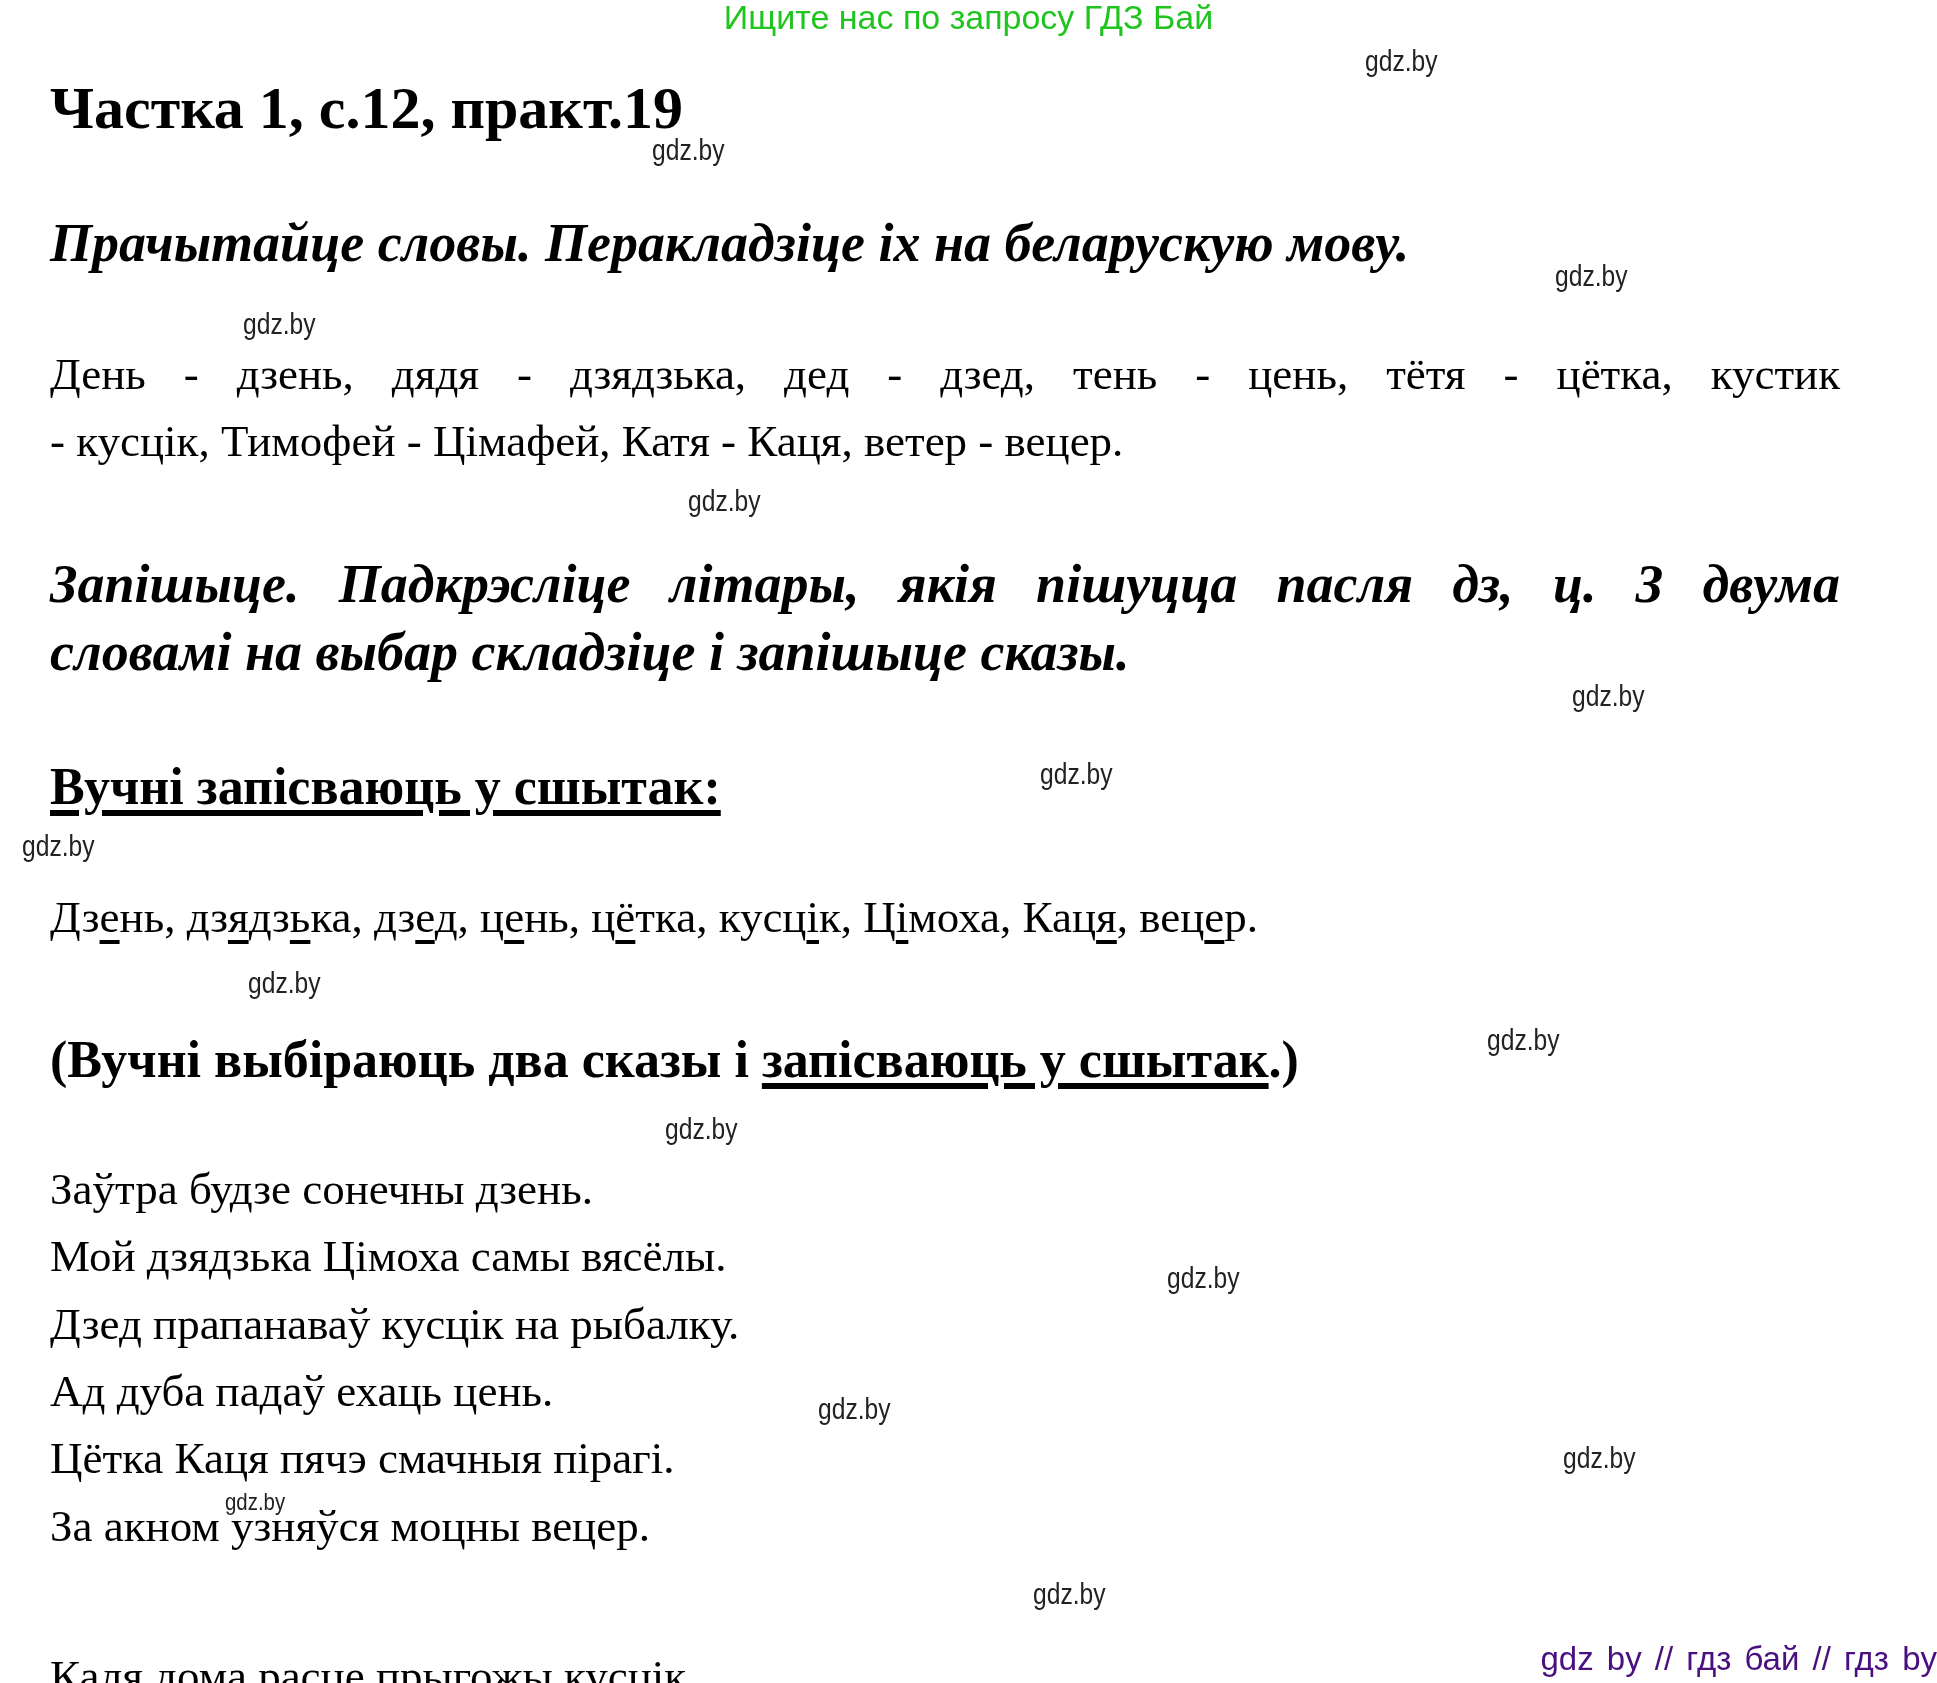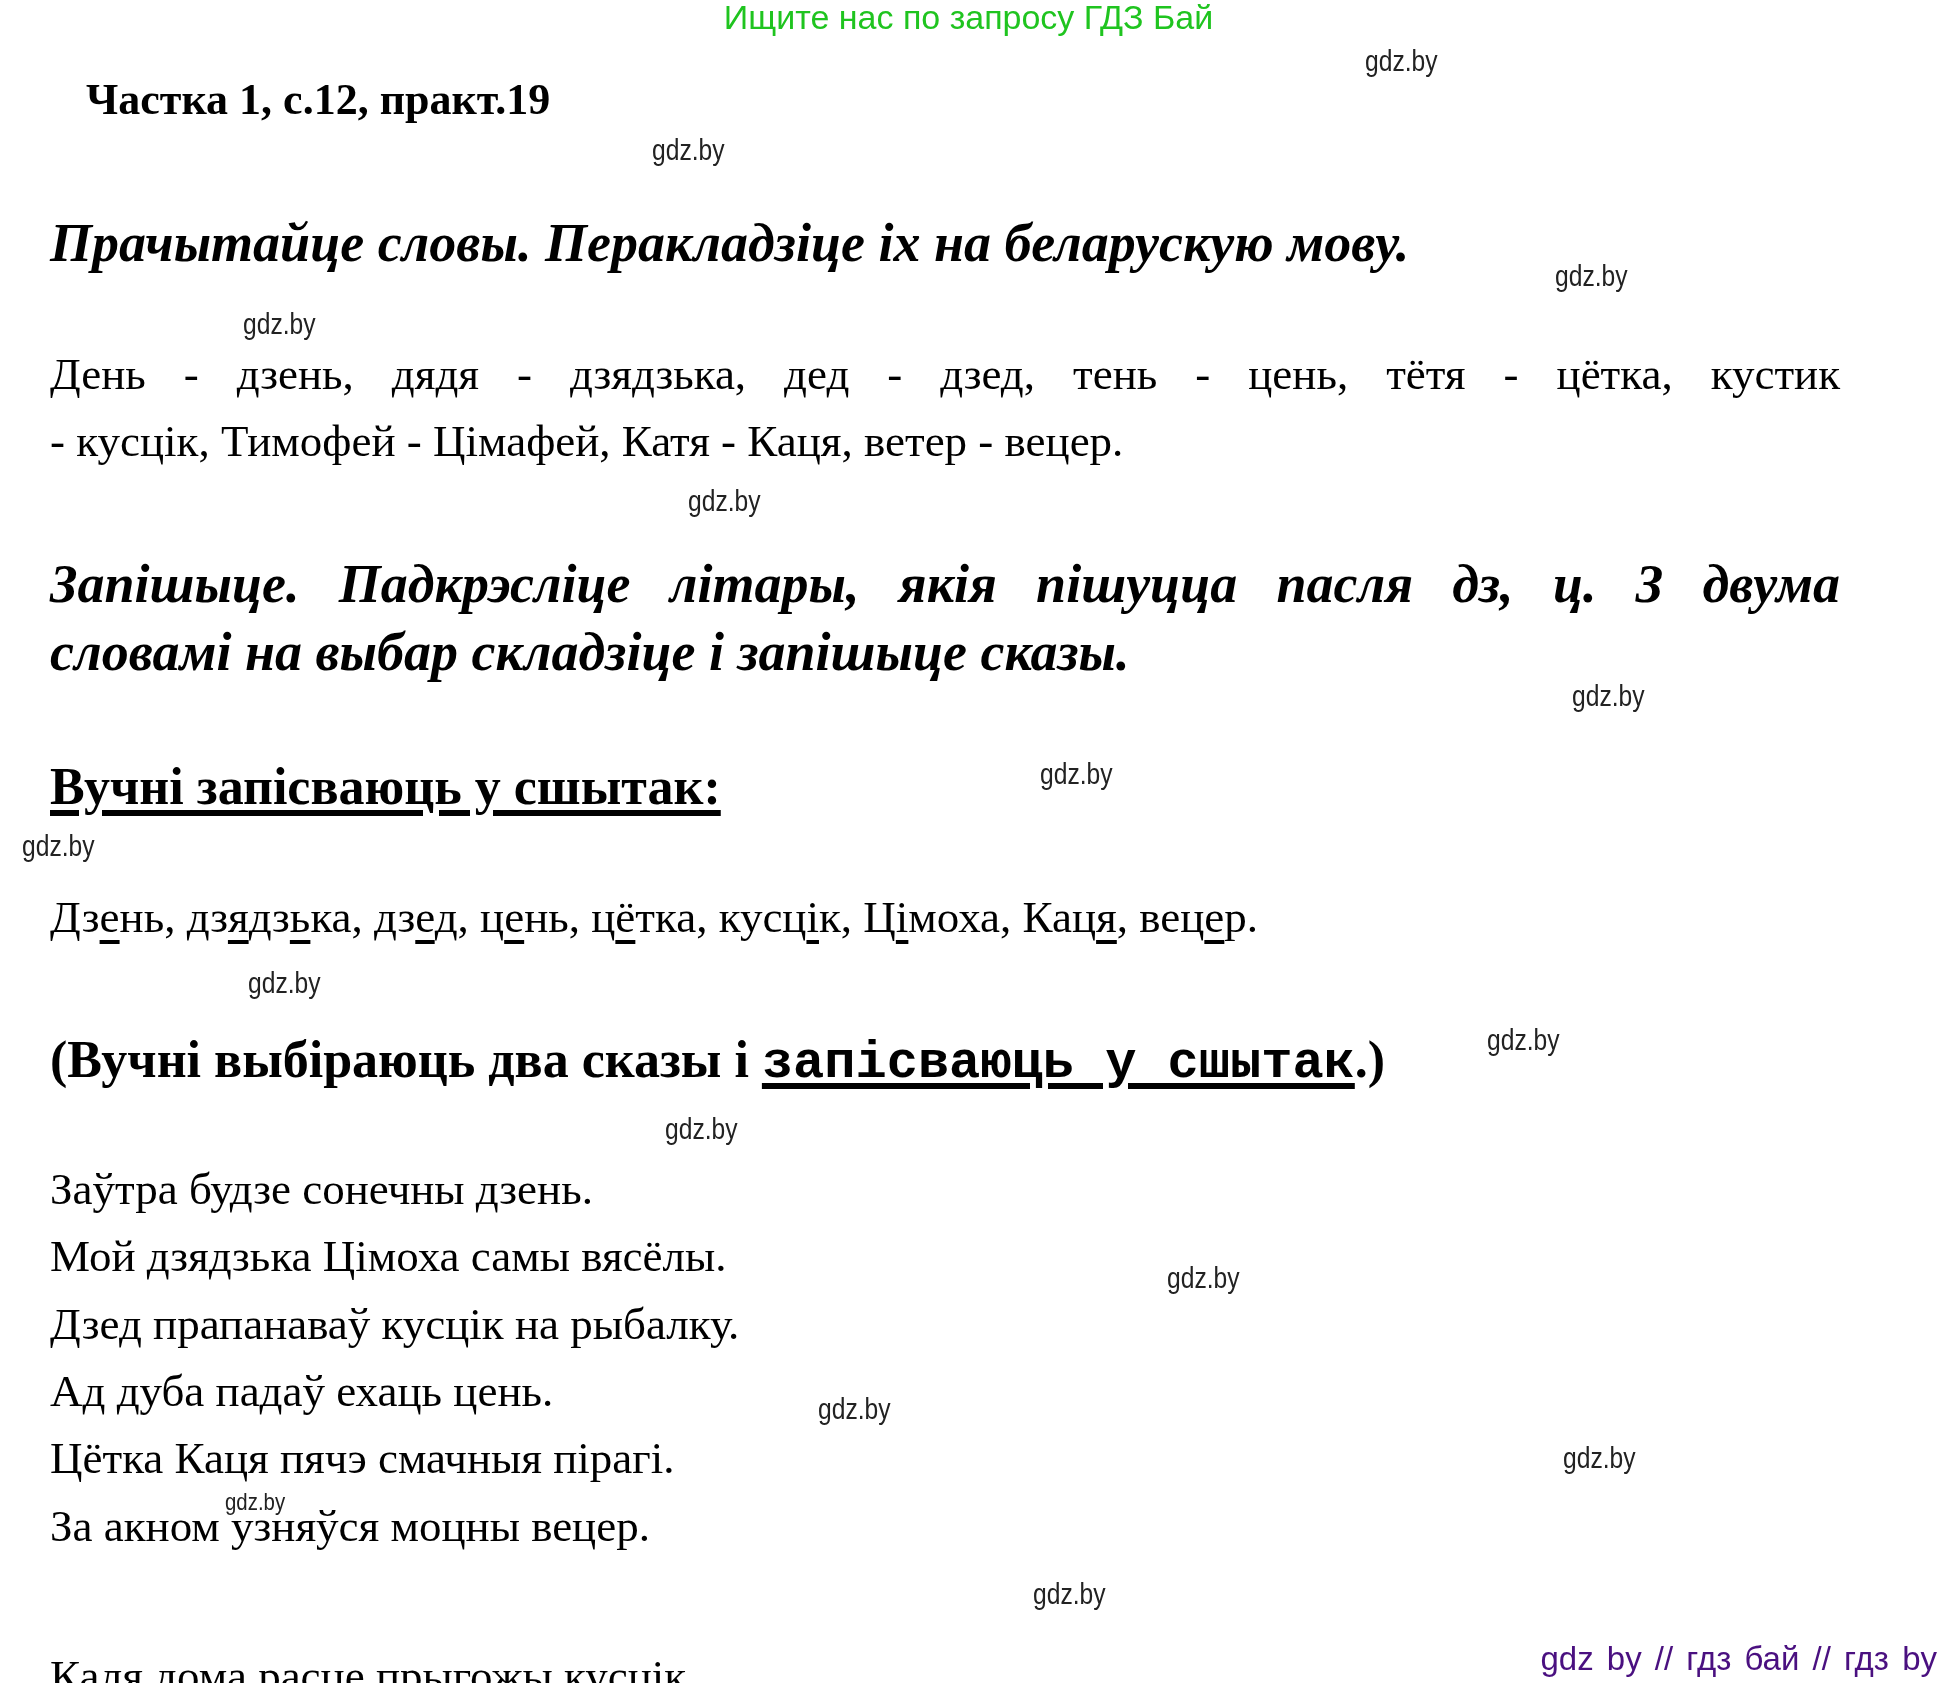--- a/index.html
+++ b/index.html
@@ -1,20 +1,20 @@
 <!DOCTYPE html>
 <html><head>
 <meta charset="utf-8">
 <style>
   html, body { margin:0; padding:0; background:#ffffff; }
   body { width:1937px; height:1683px; position:relative; overflow:hidden; font-family:"Liberation Serif", serif; color:#000; }
   .abs { position:absolute; white-space:nowrap; }
   .banner { font-family:"Liberation Sans", sans-serif; color:#1fc41f; font-size:34px; left:0; width:1937px; text-align:center; top:-2px; }
   .wm { font-family:"Liberation Sans", sans-serif; font-size:29px; color:#222; transform:scaleX(0.85); transform-origin:left top; }
-  .title { font-weight:bold; font-size:44px; left:50px; top:74px;margin-left:36px; }
+  .title { font-weight:bold; font-size:60px; left:50px; top:74px; }
   .instr { font-weight:bold; font-style:italic; font-size:54px; left:50px; }
   .body-line { font-size:45px; left:50px; }
   .heading { font-weight:bold; font-size:52px; left:50px; text-decoration:underline; text-decoration-thickness:6px; text-underline-offset:6px; }
   .u { text-decoration:underline; text-decoration-thickness:4px; text-underline-offset:8px; }
   .footer { font-family:"Liberation Sans", sans-serif; color:#4a1080; font-size:33px; left:0; width:1937px; text-align:right; top:1640px; word-spacing:4px; }
   .justify { width:1790px; text-align:justify; text-align-last:justify; }
 </style>
 </head>
 <body>
 
@@ -30,21 +30,21 @@
 <div class="abs instr justify" style="top:553px;">Запішыце. Падкрэсліце літары, якія пішуцца пасля дз, ц. З двума</div>
 <div class="abs instr" style="top:621px;">словамі на выбар складзіце і запішыце сказы.</div>
 
 <div class="abs heading" style="top:757px;">Вучні запісваюць у сшытак:</div>
 
 <div class="abs body-line" style="top:891px;">
   <span>Дз</span><span class="u">е</span><span>нь, </span><span>дз</span><span class="u">я</span><span>дз</span><span class="u">ь</span><span>ка, </span><span>дз</span><span class="u">е</span><span>д, </span><span>ц</span><span class="u">е</span><span>нь, </span><span>ц</span><span class="u">ё</span><span>тка, </span><span>кусц</span><span class="u">і</span><span>к, </span><span>Ц</span><span class="u">і</span><span>моха, </span><span>Кац</span><span class="u">я</span><span>, </span><span>вец</span><span class="u">е</span><span>р.</span>
 </div>
 
 <div class="abs" style="top:1030px; left:50px; font-weight:bold; font-size:52px;">
-  <span>(Вучні выбіраюць два сказы і </span><span style="text-decoration:underline; text-decoration-thickness:6px; text-underline-offset:6px;font-family:Liberation Mono, monospace;">запісваюць у сшытак</span><span>.)</span>
+  <span>(Вучні выбіраюць два сказы і </span><span style="text-decoration:underline; text-decoration-thickness:6px; text-underline-offset:6px;">запісваюць у сшытак</span><span>.)</span>
 </div>
 
 <div class="abs body-line" style="top:1163px;">Заўтра будзе сонечны дзень.</div>
 <div class="abs body-line" style="top:1230px;">Мой дзядзька Цімоха самы вясёлы.</div>
 <div class="abs body-line" style="top:1298px;">Дзед прапанаваў кусцік на рыбалку.</div>
 <div class="abs body-line" style="top:1365px;">Ад дуба падаў ехаць цень.</div>
 <div class="abs body-line" style="top:1432px;">Цётка Каця пячэ смачныя пірагі.</div>
 <div class="abs body-line" style="top:1500px;">За акном узняўся моцны вецер.</div>
 <div class="abs body-line" style="top:1650px;">Каля дома расце прыгожы кусцік.</div>
 

